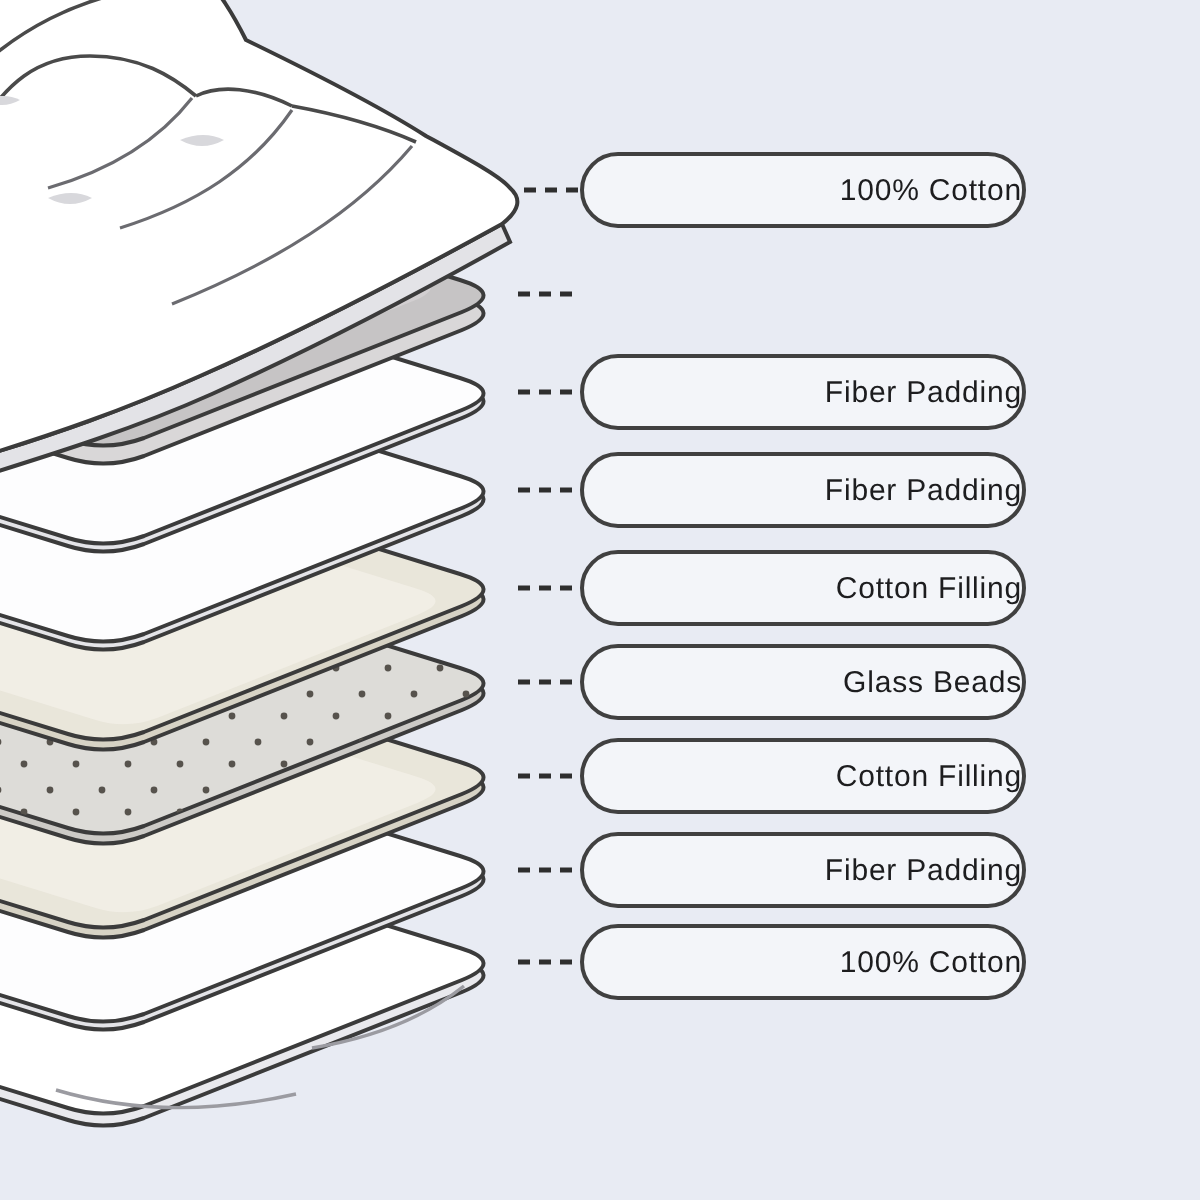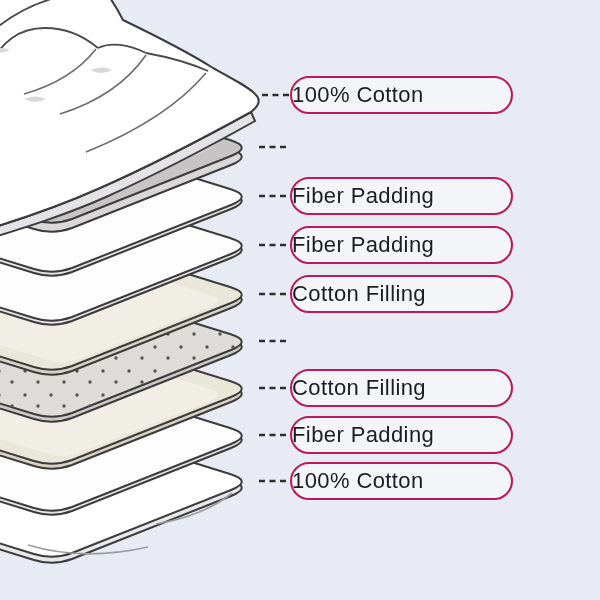--- a/index.html
+++ b/index.html
@@ -9,25 +9,25 @@
     background:#e8ebf3;
     overflow:hidden;
     font-family:"Liberation Sans", sans-serif;
   }
   .illustration{position:absolute;left:0;top:0;width:600px;height:600px;}
   .pill{
     position:absolute;
     left:290px;
     width:223px;height:38px;
     box-sizing:border-box;
-    border:2px solid #be185d;
+    border:2px solid #404040;
     border-radius:19px;
     background:#f3f5f9;
-    display:flex;align-items:center;justify-content:flex-start;
-    font-size:22px;
+    display:flex;align-items:center;justify-content:flex-end;
+    font-size:15px;
     letter-spacing:.4px;
     color:#1d1d1f;
   }
   .pill span{white-space:nowrap;}
 </style>
 </head>
 <body>
 
 <div class="stage">
 
@@ -127,20 +127,23 @@
     </div>
   <div class="pill" style="top:177px">
       <span>Fiber Padding</span>
     </div>
   <div class="pill" style="top:226px">
       <span>Fiber Padding</span>
     </div>
   <div class="pill" style="top:275px">
       <span>Cotton Filling</span>
     </div>
+  <div class="pill" style="top:322px">
+      <span>Glass Beads</span>
+    </div>
   <div class="pill" style="top:369px">
       <span>Cotton Filling</span>
     </div>
   <div class="pill" style="top:416px">
       <span>Fiber Padding</span>
     </div>
   <div class="pill" style="top:462px">
       <span>100% Cotton</span>
     </div>
 

